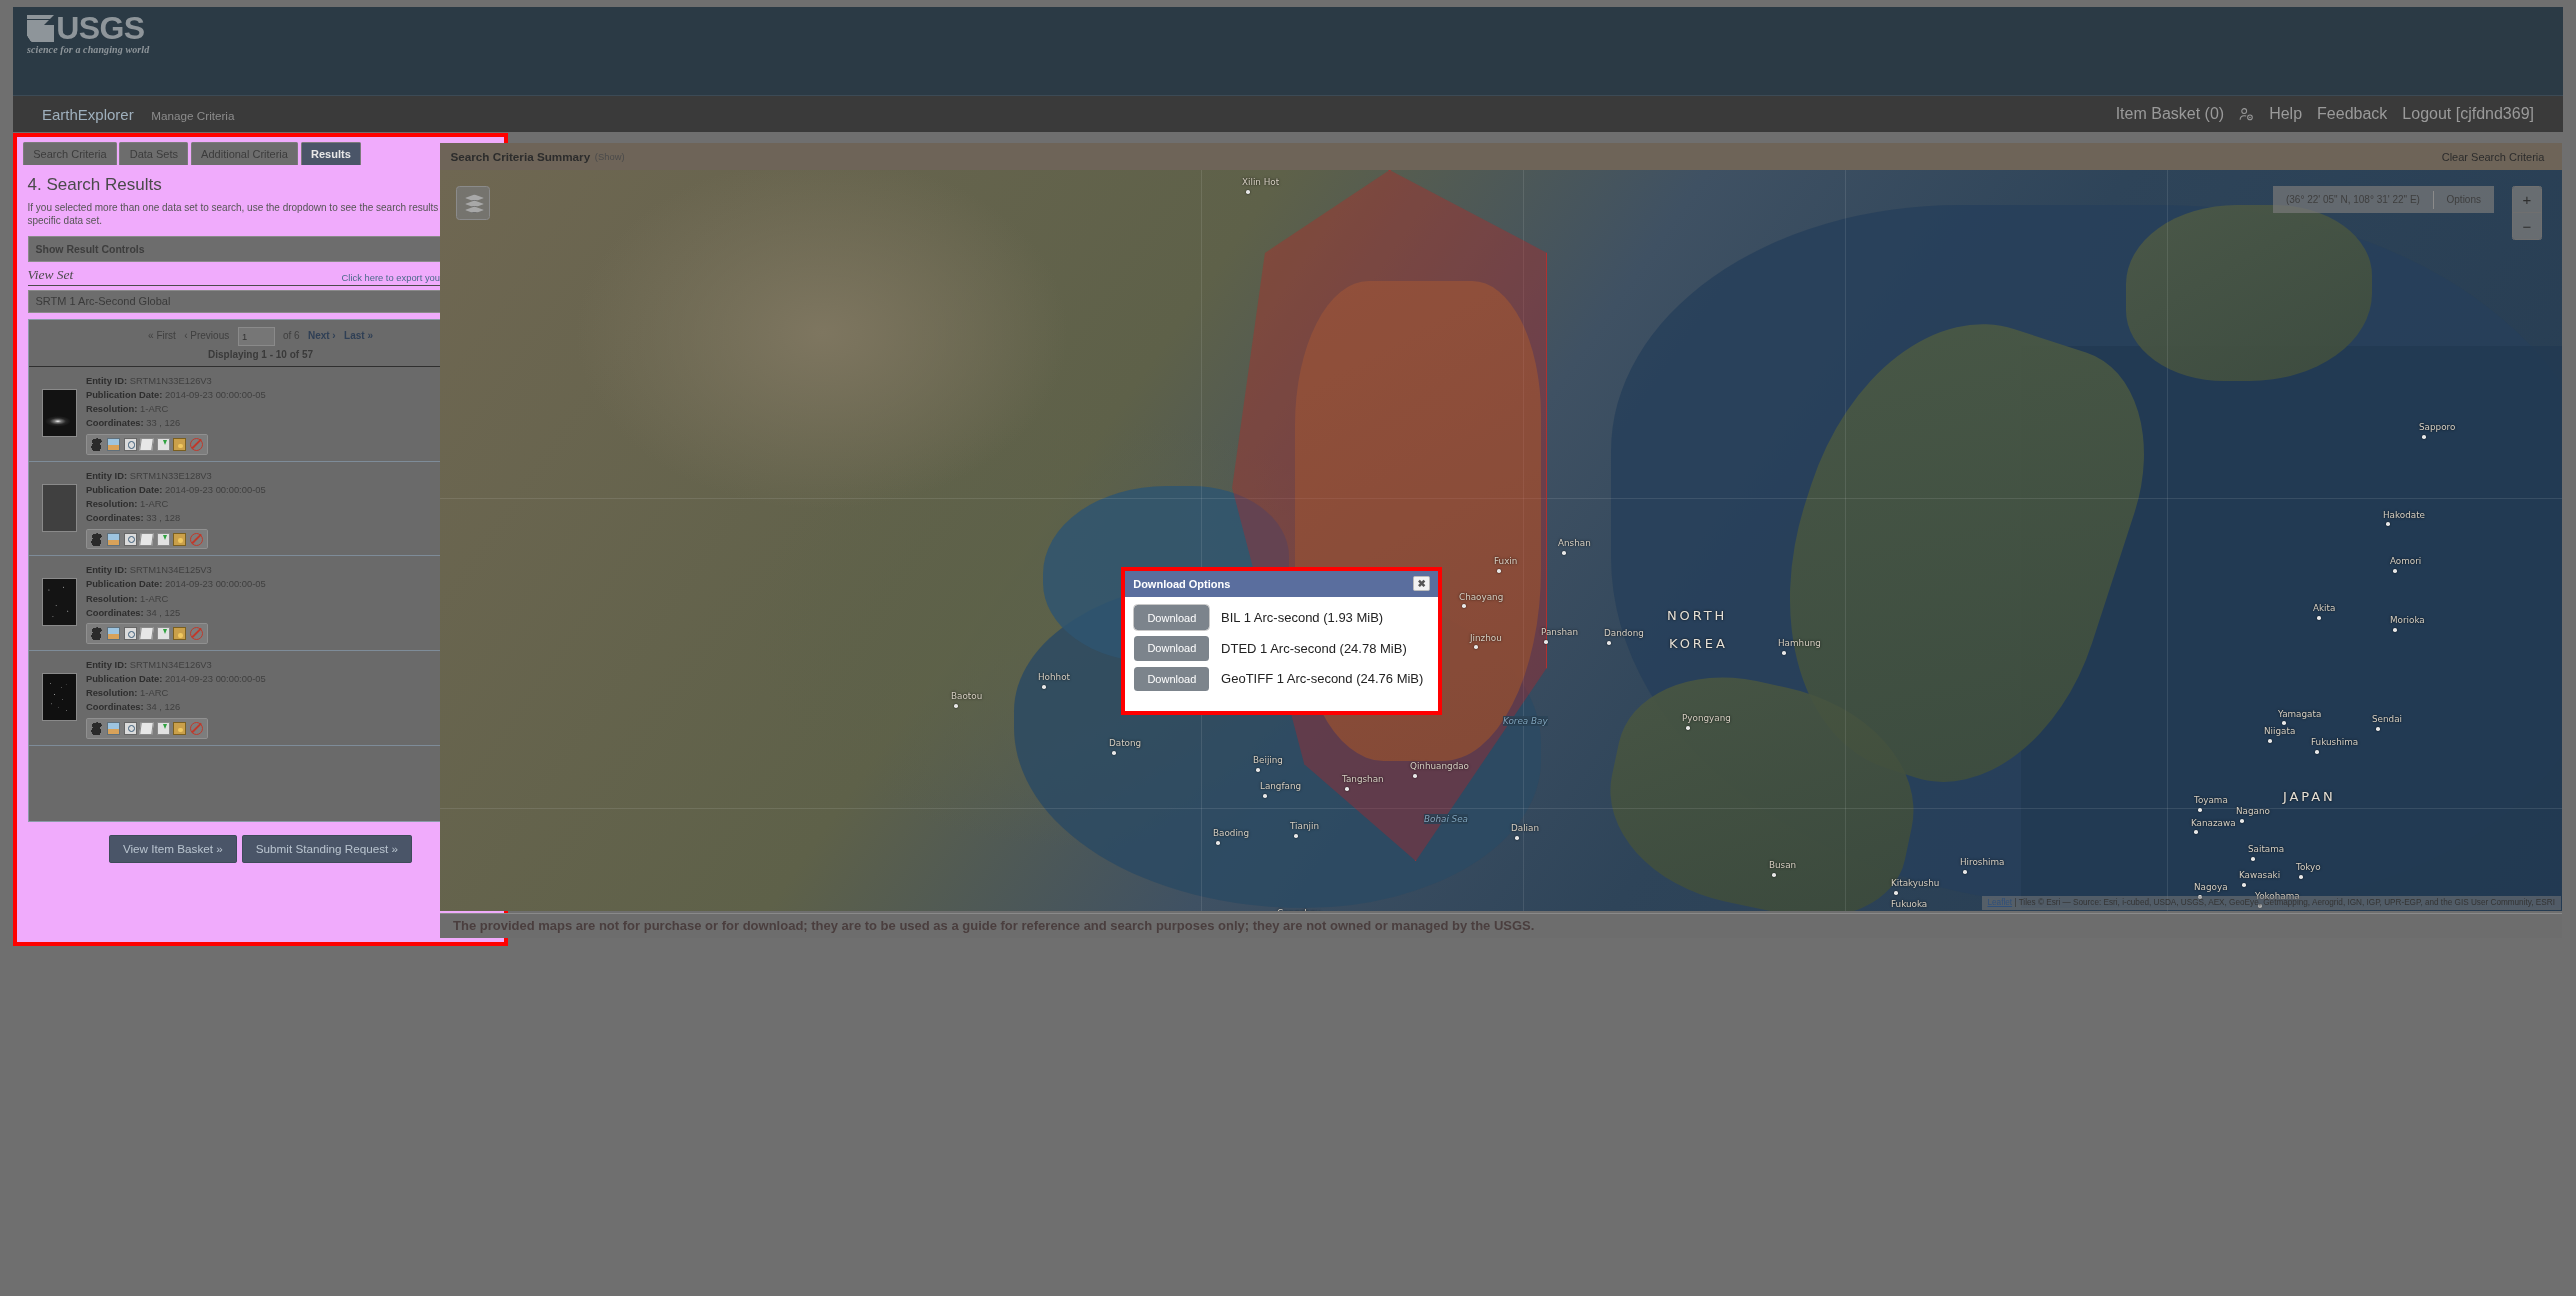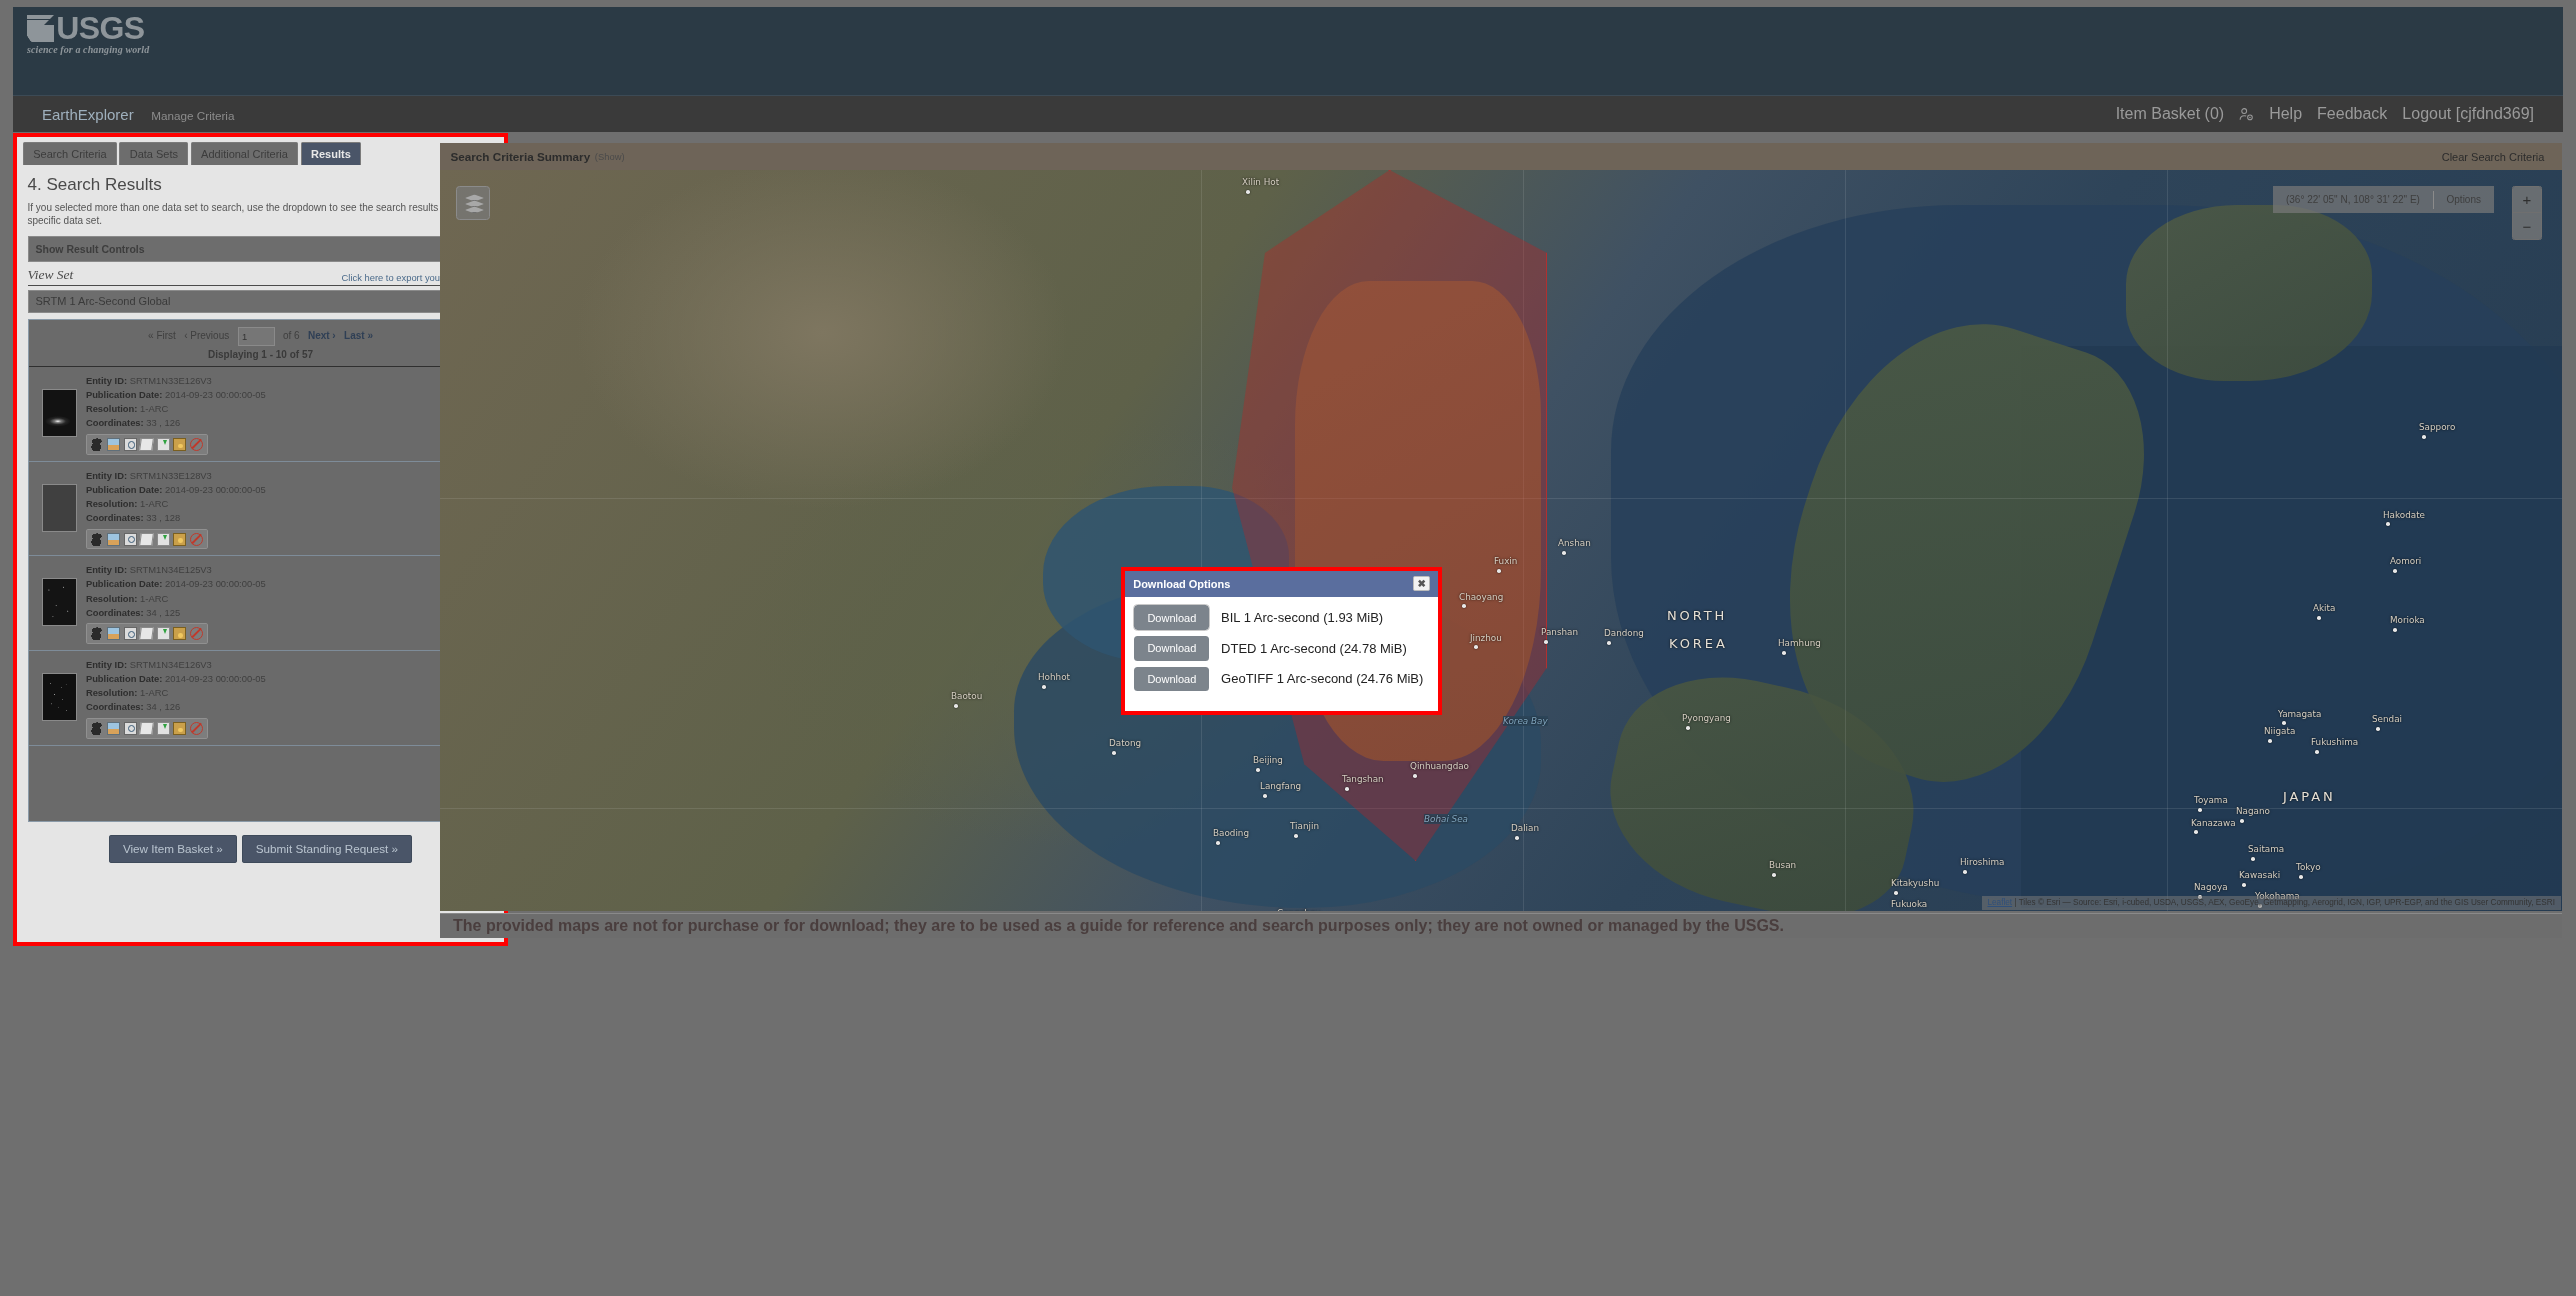--- a/index.html
+++ b/index.html
@@ -71,21 +71,21 @@
     gap: 15px; padding-right: 29px; font-size: 16px; color: #9a9a9a;
   }
   .appbar-right span { white-space: nowrap; }
   .user-icon { display: inline-flex; align-items: center; }
 
   
   .left-panel-wrap {
     position: absolute; left: 13px; top: 133px;
     width: 495px; height: 813px;
     border: 4.7px solid #ff0000;
-    background: #e5e5e5;
+    background: #f0abfc;
   }
   .tabs { display: flex; padding: 4.7px 5.9px 0 5.9px; gap: 2.3px; }
   .tab {
     padding: 5.3px 9.4px; font-size: 11px; color: #3c3c3c;
     background: #6d6d6d; border: 0.6px solid #7b7b7b;
     border-bottom: none; border-radius: 1.8px 1.8px 0 0;
     white-space: nowrap;
   }
   .tab.active { background: #4a5568; color: #e8e8e8; font-weight: bold; }
   .panel-body { padding: 9.4px 10.5px 0 10.5px; }
@@ -280,21 +280,21 @@
 
   .attrib { position: absolute; right: 1.2px; bottom: 1.2px; height: 14px;
     background: rgba(120,120,120,.55); padding: 0 5.9px; font-size: 8.2px;
     color: #343434; display: flex; align-items: center; }
   .attrib a { color: #2f4f7a; }
 
   .map-disclaimer {
     position: absolute; left: 440px; top: 913px; width: 2122px; height: 24.6px;
     background: #6d6d6d; border-top: 0.6px solid #8a8a8a;
     display: flex; align-items: center; padding-left: 13px;
-    font-size: 16px; color: #4a3e3e; font-weight: bold;
+    font-size: 13px; color: #4a3e3e; font-weight: bold;
   }
 
   
   .dlg-wrap {
     position: absolute; left: 1121px; top: 567px; width: 321px; height: 148px;
     border: 4.1px solid #ff0000; background: #ffffff;
   }
   .dlg-title { background: #5a6e9e; color: #fff; font-size: 11px; font-weight: bold;
     padding: 5.3px 8.2px; display: flex; align-items: center; justify-content: space-between; }
   .dlg-close { width: 16.4px; height: 15px; background: #f2f2f2; border: 0.6px solid #bbb;

